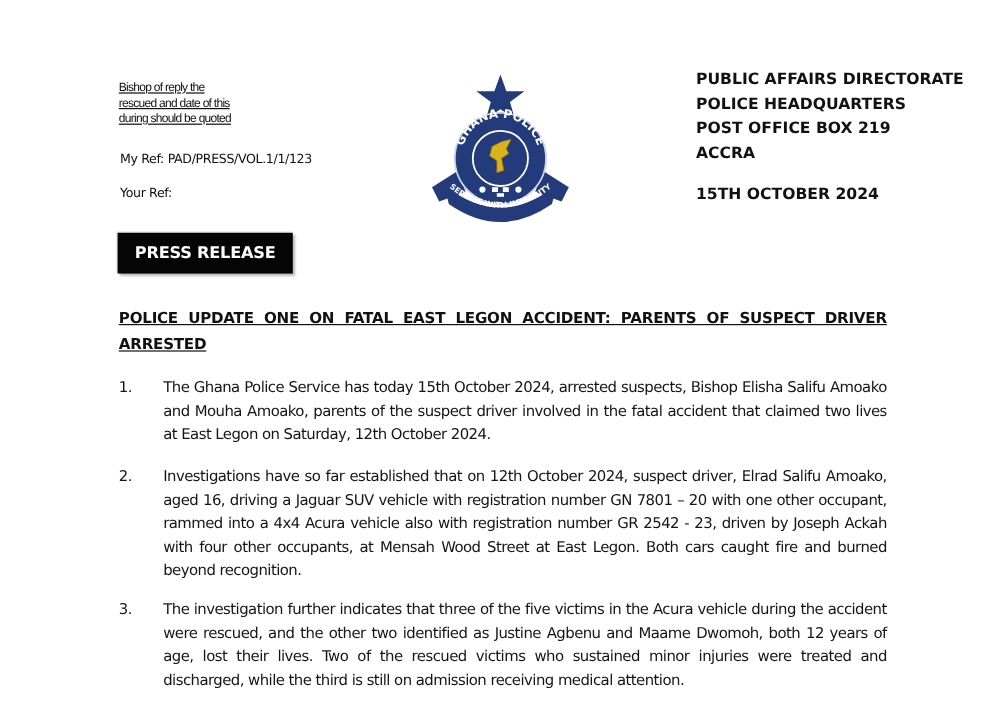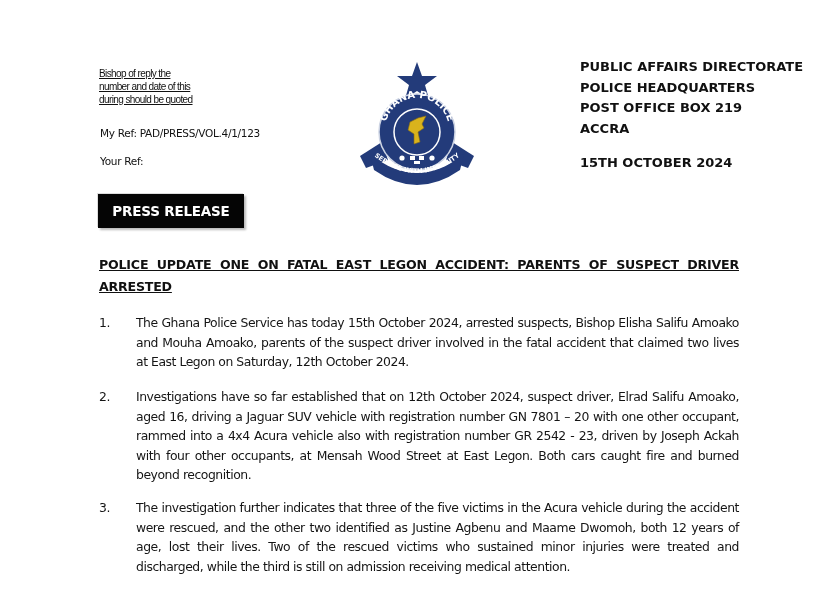--- a/index.html
+++ b/index.html
@@ -127,25 +127,25 @@
     }
     .p1 { top: 313px; }
     .p2 { top: 387px; }
     .p3 { top: 498px; }
   </style>
 </head>
 <body>
 
 <div class="reply-note">
   <div>Bishop of reply the</div>
-  <div>number and date of this</div>
+  <div>rescued and date of this</div>
   <div>during should be quoted</div>
 </div>
 
-<div class="my-ref">My Ref: PAD/PRESS/VOL.4/1/123</div>
+<div class="my-ref">My Ref: PAD/PRESS/VOL.1/1/123</div>
 <div class="your-ref">Your Ref:</div>
 
 <div class="press-release">PRESS RELEASE</div>
 
 <div class="logo">
   <svg width="130" height="130" viewBox="0 0 130 130" xmlns="http://www.w3.org/2000/svg">
     <defs>
       <path id="topArc" d="M 33 70 A 32 32 0 0 1 97 70"></path>
       <path id="botArc" d="M 22 96 Q 65 130 108 96"></path>
     </defs>

